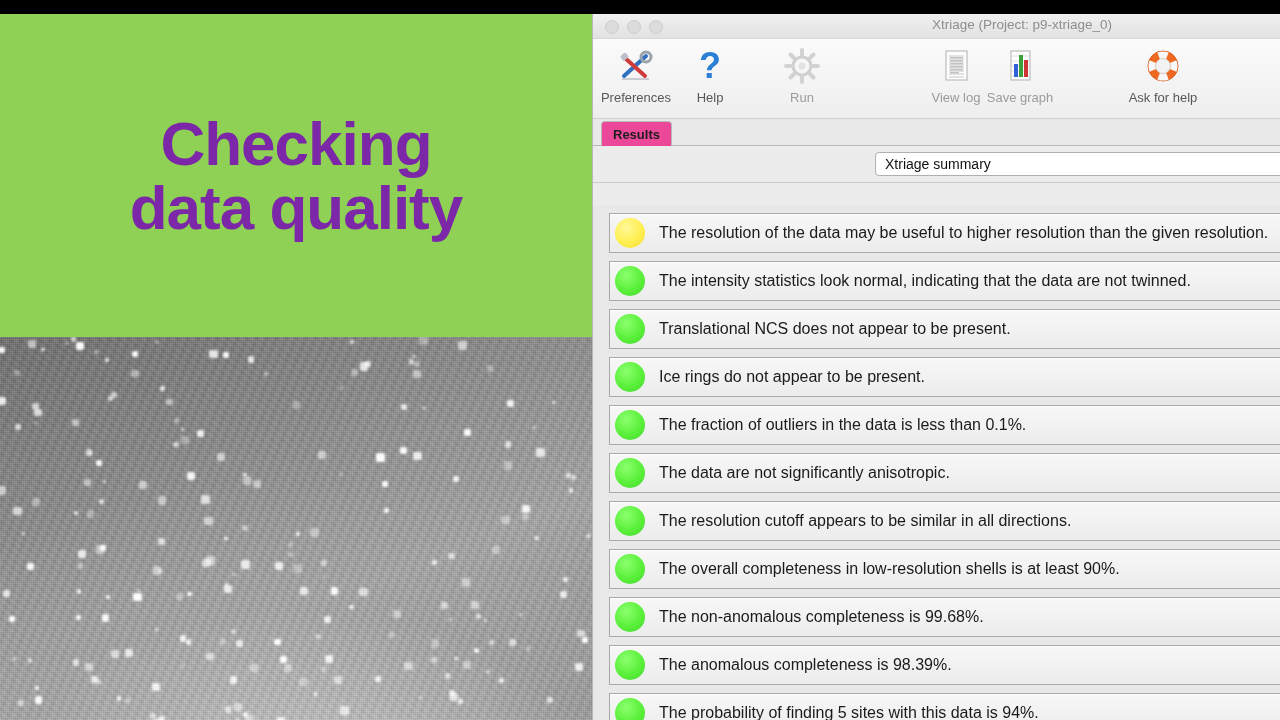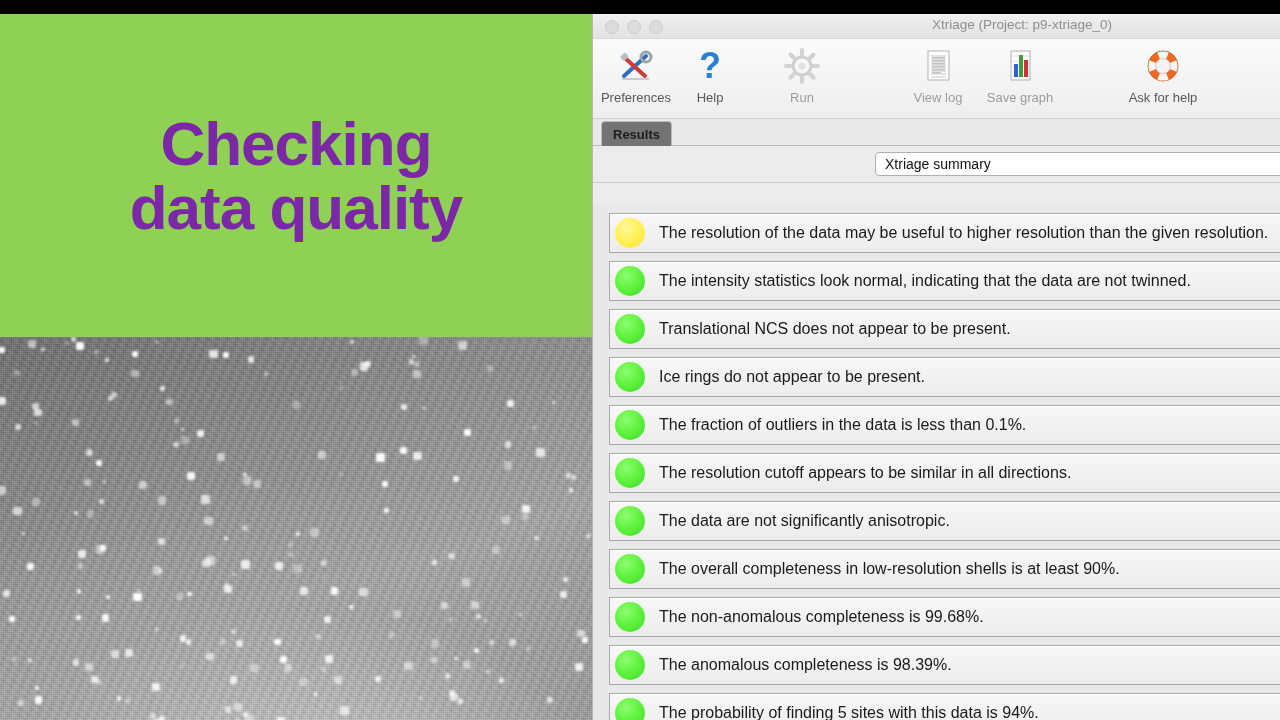--- a/index.html
+++ b/index.html
@@ -93,21 +93,21 @@
     font-weight:bold;color:#1d1d1d;top:2px;height:25px;
   }
 
   .subtabrow{
     position:relative;height:26px;background:#e9e9e9;
     border-bottom:1px solid #b9b9b9;
   }
   .subtab{
     position:absolute;left:8px;top:2px;height:24px;padding:0 11px;
     display:flex;align-items:center;font-size:13px;font-weight:bold;color:#1d1d1d;
-    background:#737373;border:1px solid #b9b9b9;border-bottom:none;border-radius:4px 4px 0 0;
+    background:#ec4899;border:1px solid #b9b9b9;border-bottom:none;border-radius:4px 4px 0 0;
   }
 
   .selectbar{
     position:relative;height:36px;background:#ececec;
     border-bottom:1px solid #cbcbcb;
   }
   .combo{
     position:absolute;left:282px;top:6px;width:500px;height:24px;
     background:#fff;border:1px solid #b0b0b0;border-radius:4px;
     display:flex;align-items:center;padding-left:9px;box-sizing:border-box;
@@ -408,21 +408,21 @@
                 <line x1="28" y1="28" x2="31.5" y2="31.5"></line>
               <line x1="31.5" y1="8.5" x2="28" y2="12"></line>
                 <line x1="12" y1="28" x2="8.5" y2="31.5"></line>
             </g>
           </svg>
         </div>
         <div class="tb-lbl dim">Run</div>
       </div>
 
 
-      <div class="tb-item" style="left:306px">
+      <div class="tb-item" style="left:324px">
         <div class="tb-ico">
           <svg width="40" height="40" viewBox="0 0 40 40">
             <rect x="10" y="5" width="21" height="29" fill="#fdfdfd" stroke="#bdbdbd" stroke-width="1.2"></rect>
             <g stroke="#c8c8c8" stroke-width="1">
               <line x1="13" y1="10" x2="28" y2="10"></line>
                 <line x1="13" y1="13" x2="28" y2="13"></line>
               <line x1="13" y1="16" x2="28" y2="16"></line>
                 <line x1="13" y1="19" x2="28" y2="19"></line>
               <line x1="13" y1="22" x2="28" y2="22"></line>
                 <line x1="13" y1="25" x2="28" y2="25"></line>
@@ -506,28 +506,28 @@
         <div class="row">
           <div class="dot green"></div>
           <div class="row-text">Ice rings do not appear to be present.</div>
         </div>
         <div class="row">
           <div class="dot green"></div>
           <div class="row-text">The fraction of outliers in the data is less than 0.1%.</div>
         </div>
         <div class="row">
           <div class="dot green"></div>
+          <div class="row-text">The data are not significantly anisotropic.</div>
+        </div>
+        <div class="row">
+          <div class="dot green"></div>
           <div class="row-text">The resolution cutoff appears to be similar in all directions.</div>
         </div>
         <div class="row">
           <div class="dot green"></div>
-          <div class="row-text">The data are not significantly anisotropic.</div>
-        </div>
-        <div class="row">
-          <div class="dot green"></div>
           <div class="row-text">The overall completeness in low-resolution shells is at least 90%.</div>
         </div>
         <div class="row">
           <div class="dot green"></div>
           <div class="row-text">The non-anomalous completeness is 99.68%.</div>
         </div>
         <div class="row">
           <div class="dot green"></div>
           <div class="row-text">The anomalous completeness is 98.39%.</div>
         </div>

